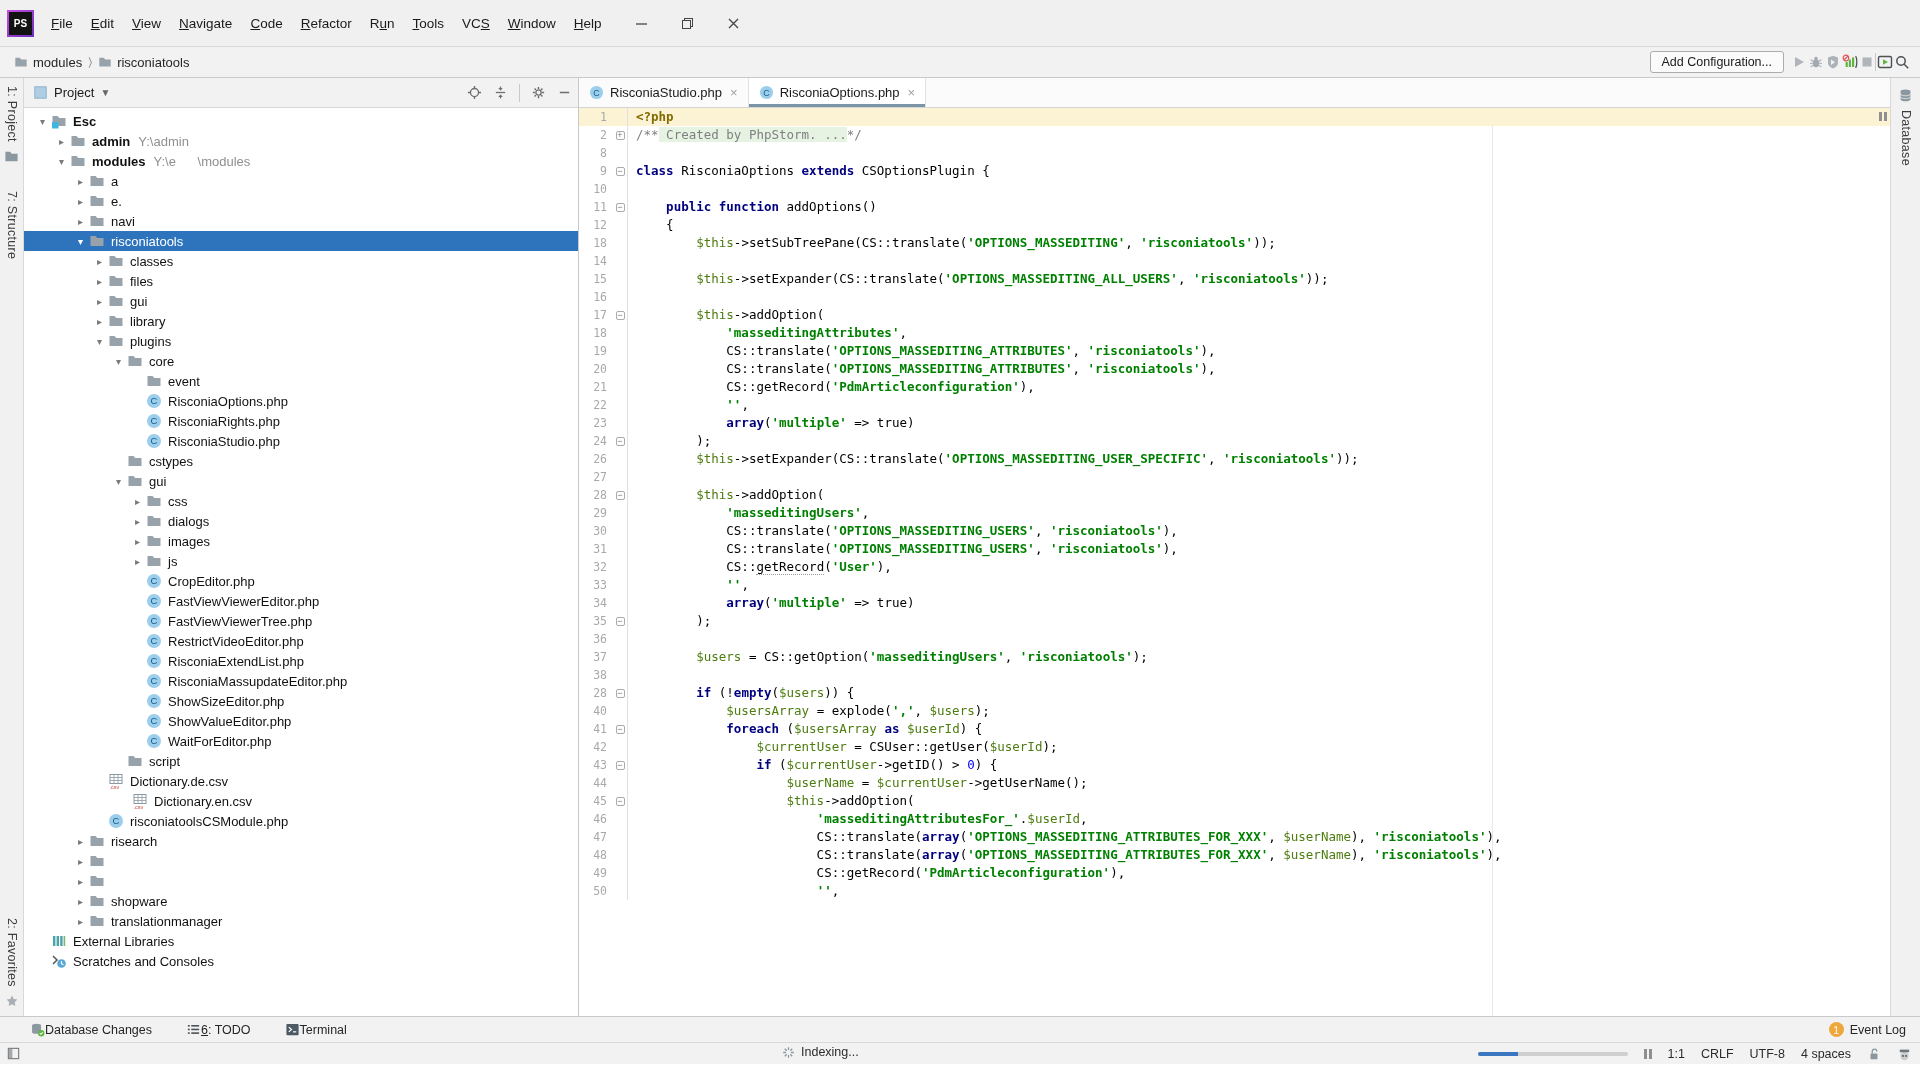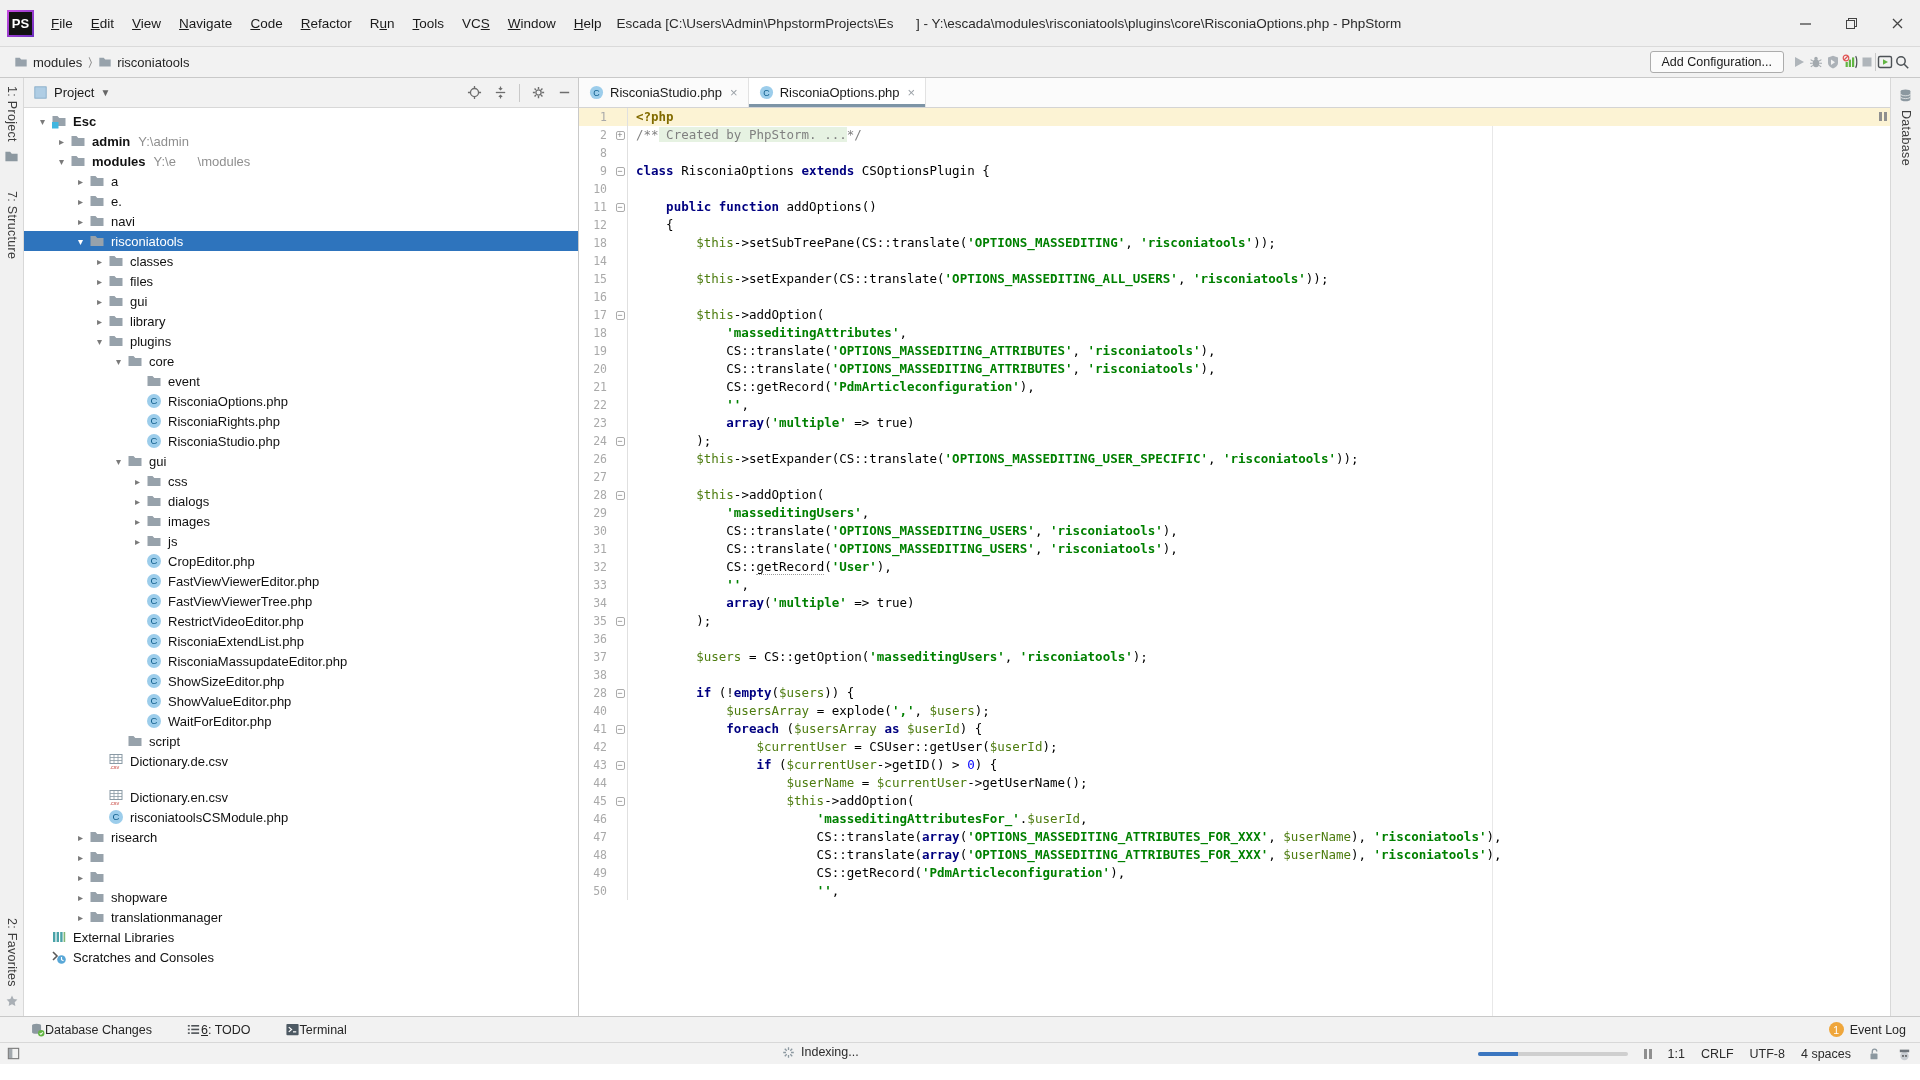--- a/index.html
+++ b/index.html
@@ -2,21 +2,21 @@
 <html><head>
 <meta charset="utf-8">
 <style>
   * { margin:0; padding:0; box-sizing:border-box; }
   html,body { width:1920px; height:1080px; background:#fff; font-family:"Liberation Sans",sans-serif; overflow:hidden; }
   svg { display:block; }
 
   
   .titlebar { height:47px; background:#F0F0F0; display:flex; align-items:center; border-bottom:1px solid #DADADA; }
   .pslogo { width:27px; height:27px; margin:0 8px 0 7px; background:linear-gradient(135deg,#C84BE0,#6B2FBF); padding:2px; }
-  .pslogo-in { width:100%; height:100%; background:#121212; color:#fff; font-size:13px; font-weight:bold; display:flex; align-items:center; justify-content:center; }
+  .pslogo-in { width:100%; height:100%; background:#121212; color:#fff; font-size:10px; font-weight:bold; display:flex; align-items:center; justify-content:center; }
   .menus { display:flex; }
   .menu-item { padding:4px 9px; font-size:13.5px; color:#1a1a1a; white-space:nowrap; }
   .menu-item u { text-decoration:underline; }
   .wintitle { font-size:13.5px; color:#2a2a2a; margin-left:6px; white-space:pre; overflow:hidden; text-overflow:ellipsis; flex:1; }
   .wincontrols { display:flex; margin-left:8px; }
   .winbtn { width:46px; height:46px; display:flex; align-items:center; justify-content:center; color:#444; }
 
   
   .toolbar { height:31px; background:#F2F2F2; border-bottom:1px solid #C9C9C9; display:flex; align-items:center; padding:0 10px 0 14px; }
   .crumbs { display:flex; align-items:center; gap:5px; font-size:13px; color:#262626; }
@@ -104,21 +104,20 @@
       <span class="menu-item"><u>V</u>iew</span>
       <span class="menu-item"><u>N</u>avigate</span>
       <span class="menu-item"><u>C</u>ode</span>
       <span class="menu-item"><u>R</u>efactor</span>
       <span class="menu-item">R<u>u</u>n</span>
       <span class="menu-item"><u>T</u>ools</span>
       <span class="menu-item">VC<u>S</u></span>
       <span class="menu-item"><u>W</u>indow</span>
       <span class="menu-item"><u>H</u>elp</span>
     </nav>
-  <div class="wintitle">Escada [C:\Users\Admin\PhpstormProjects\Es      ] - Y:\escada\modules\risconiatools\plugins\core\RisconiaOptions.php - PhpStorm</div>
   <div class="wincontrols">
     <div class="winbtn">
         <svg width="11" height="11">
           <path d="M0 6h11" stroke="#444" stroke-width="1.3"></path>
         </svg>
       </div>
     <div class="winbtn">
         <svg width="11" height="11">
           <rect x="2.5" y="0.5" width="8" height="8" fill="none" stroke="#444"></rect>
           <rect x="0.5" y="2.5" width="8" height="8" fill="#F0F0F0" stroke="#444"></rect>
@@ -311,20 +310,23 @@
               <text x="8" y="11.3" font-size="9.5" text-anchor="middle" fill="#0F5E8C" font-family="Liberation Sans">C</text>
             </svg></span><span class="nm">RisconiaOptions.php</span></div>
         <div class="trow" style="padding-left: 105px;"><span class="arrow"></span><span class="nicon"><svg width="16" height="16" viewBox="0 0 16 16">
               <circle cx="8" cy="8" r="7" fill="#9CCDEB"></circle>
               <text x="8" y="11.3" font-size="9.5" text-anchor="middle" fill="#0F5E8C" font-family="Liberation Sans">C</text>
             </svg></span><span class="nm">RisconiaRights.php</span></div>
         <div class="trow" style="padding-left: 105px;"><span class="arrow"></span><span class="nicon"><svg width="16" height="16" viewBox="0 0 16 16">
               <circle cx="8" cy="8" r="7" fill="#9CCDEB"></circle>
               <text x="8" y="11.3" font-size="9.5" text-anchor="middle" fill="#0F5E8C" font-family="Liberation Sans">C</text>
             </svg></span><span class="nm">RisconiaStudio.php</span></div>
+        <div class="trow" style="padding-left: 86px;"><span class="arrow"></span><span class="nicon"><svg width="16" height="16" viewBox="0 0 16 16">
+              <path fill="#97A2AB" d="M1.5 3h5l1.8 2H14.5v8h-13z"></path>
+            </svg></span><span class="nm">cstypes</span></div>
         <div class="trow" style="padding-left: 86px;"><span class="arrow">▾</span><span class="nicon"><svg width="16" height="16" viewBox="0 0 16 16">
               <path fill="#97A2AB" d="M1.5 3h5l1.8 2H14.5v8h-13z"></path>
             </svg></span><span class="nm">gui</span></div>
         <div class="trow" style="padding-left: 105px;"><span class="arrow">▸</span><span class="nicon"><svg width="16" height="16" viewBox="0 0 16 16">
               <path fill="#97A2AB" d="M1.5 3h5l1.8 2H14.5v8h-13z"></path>
             </svg></span><span class="nm">css</span></div>
         <div class="trow" style="padding-left: 105px;"><span class="arrow">▸</span><span class="nicon"><svg width="16" height="16" viewBox="0 0 16 16">
               <path fill="#97A2AB" d="M1.5 3h5l1.8 2H14.5v8h-13z"></path>
             </svg></span><span class="nm">dialogs</span></div>
         <div class="trow" style="padding-left: 105px;"><span class="arrow">▸</span><span class="nicon"><svg width="16" height="16" viewBox="0 0 16 16">
@@ -370,21 +372,21 @@
               <text x="8" y="11.3" font-size="9.5" text-anchor="middle" fill="#0F5E8C" font-family="Liberation Sans">C</text>
             </svg></span><span class="nm">WaitForEditor.php</span></div>
         <div class="trow" style="padding-left: 86px;"><span class="arrow"></span><span class="nicon"><svg width="16" height="16" viewBox="0 0 16 16">
               <path fill="#97A2AB" d="M1.5 3h5l1.8 2H14.5v8h-13z"></path>
             </svg></span><span class="nm">script</span></div>
         <div class="trow" style="padding-left: 67px;"><span class="arrow"></span><span class="nicon"><svg width="16" height="16" viewBox="0 0 16 16">
               <rect x="2" y="1.5" width="12" height="9" fill="#fff" stroke="#8A9AA5"></rect>
               <path stroke="#8A9AA5" d="M2 4.5h12M2 7.5h12M6 1.5v9M10 1.5v9" fill="none" stroke-width=".8"></path>
               <text x="1.5" y="15.5" font-size="5.5" fill="#C94A43" font-family="Liberation Sans">.csv</text>
             </svg></span><span class="nm">Dictionary.de.csv</span></div>
-        <div class="trow" style="padding-left: 67px; margin-top: 16px;"><span class="arrow"></span><span class="nicon"><svg width="16" height="16" viewBox="0 0 16 16">
+        <div class="trow" style="padding-left: 91px;"><span class="arrow"></span><span class="nicon"><svg width="16" height="16" viewBox="0 0 16 16">
               <rect x="2" y="1.5" width="12" height="9" fill="#fff" stroke="#8A9AA5"></rect>
               <path stroke="#8A9AA5" d="M2 4.5h12M2 7.5h12M6 1.5v9M10 1.5v9" fill="none" stroke-width=".8"></path>
               <text x="1.5" y="15.5" font-size="5.5" fill="#C94A43" font-family="Liberation Sans">.csv</text>
             </svg></span><span class="nm">Dictionary.en.csv</span></div>
         <div class="trow" style="padding-left: 67px;"><span class="arrow"></span><span class="nicon"><svg width="16" height="16" viewBox="0 0 16 16">
               <circle cx="8" cy="8" r="7" fill="#9CCDEB"></circle>
               <text x="8" y="11.3" font-size="9.5" text-anchor="middle" fill="#0F5E8C" font-family="Liberation Sans">C</text>
             </svg></span><span class="nm">risconiatoolsCSModule.php</span></div>
         <div class="trow" style="padding-left: 48px;"><span class="arrow">▸</span><span class="nicon"><svg width="16" height="16" viewBox="0 0 16 16">
               <path fill="#97A2AB" d="M1.5 3h5l1.8 2H14.5v8h-13z"></path>

